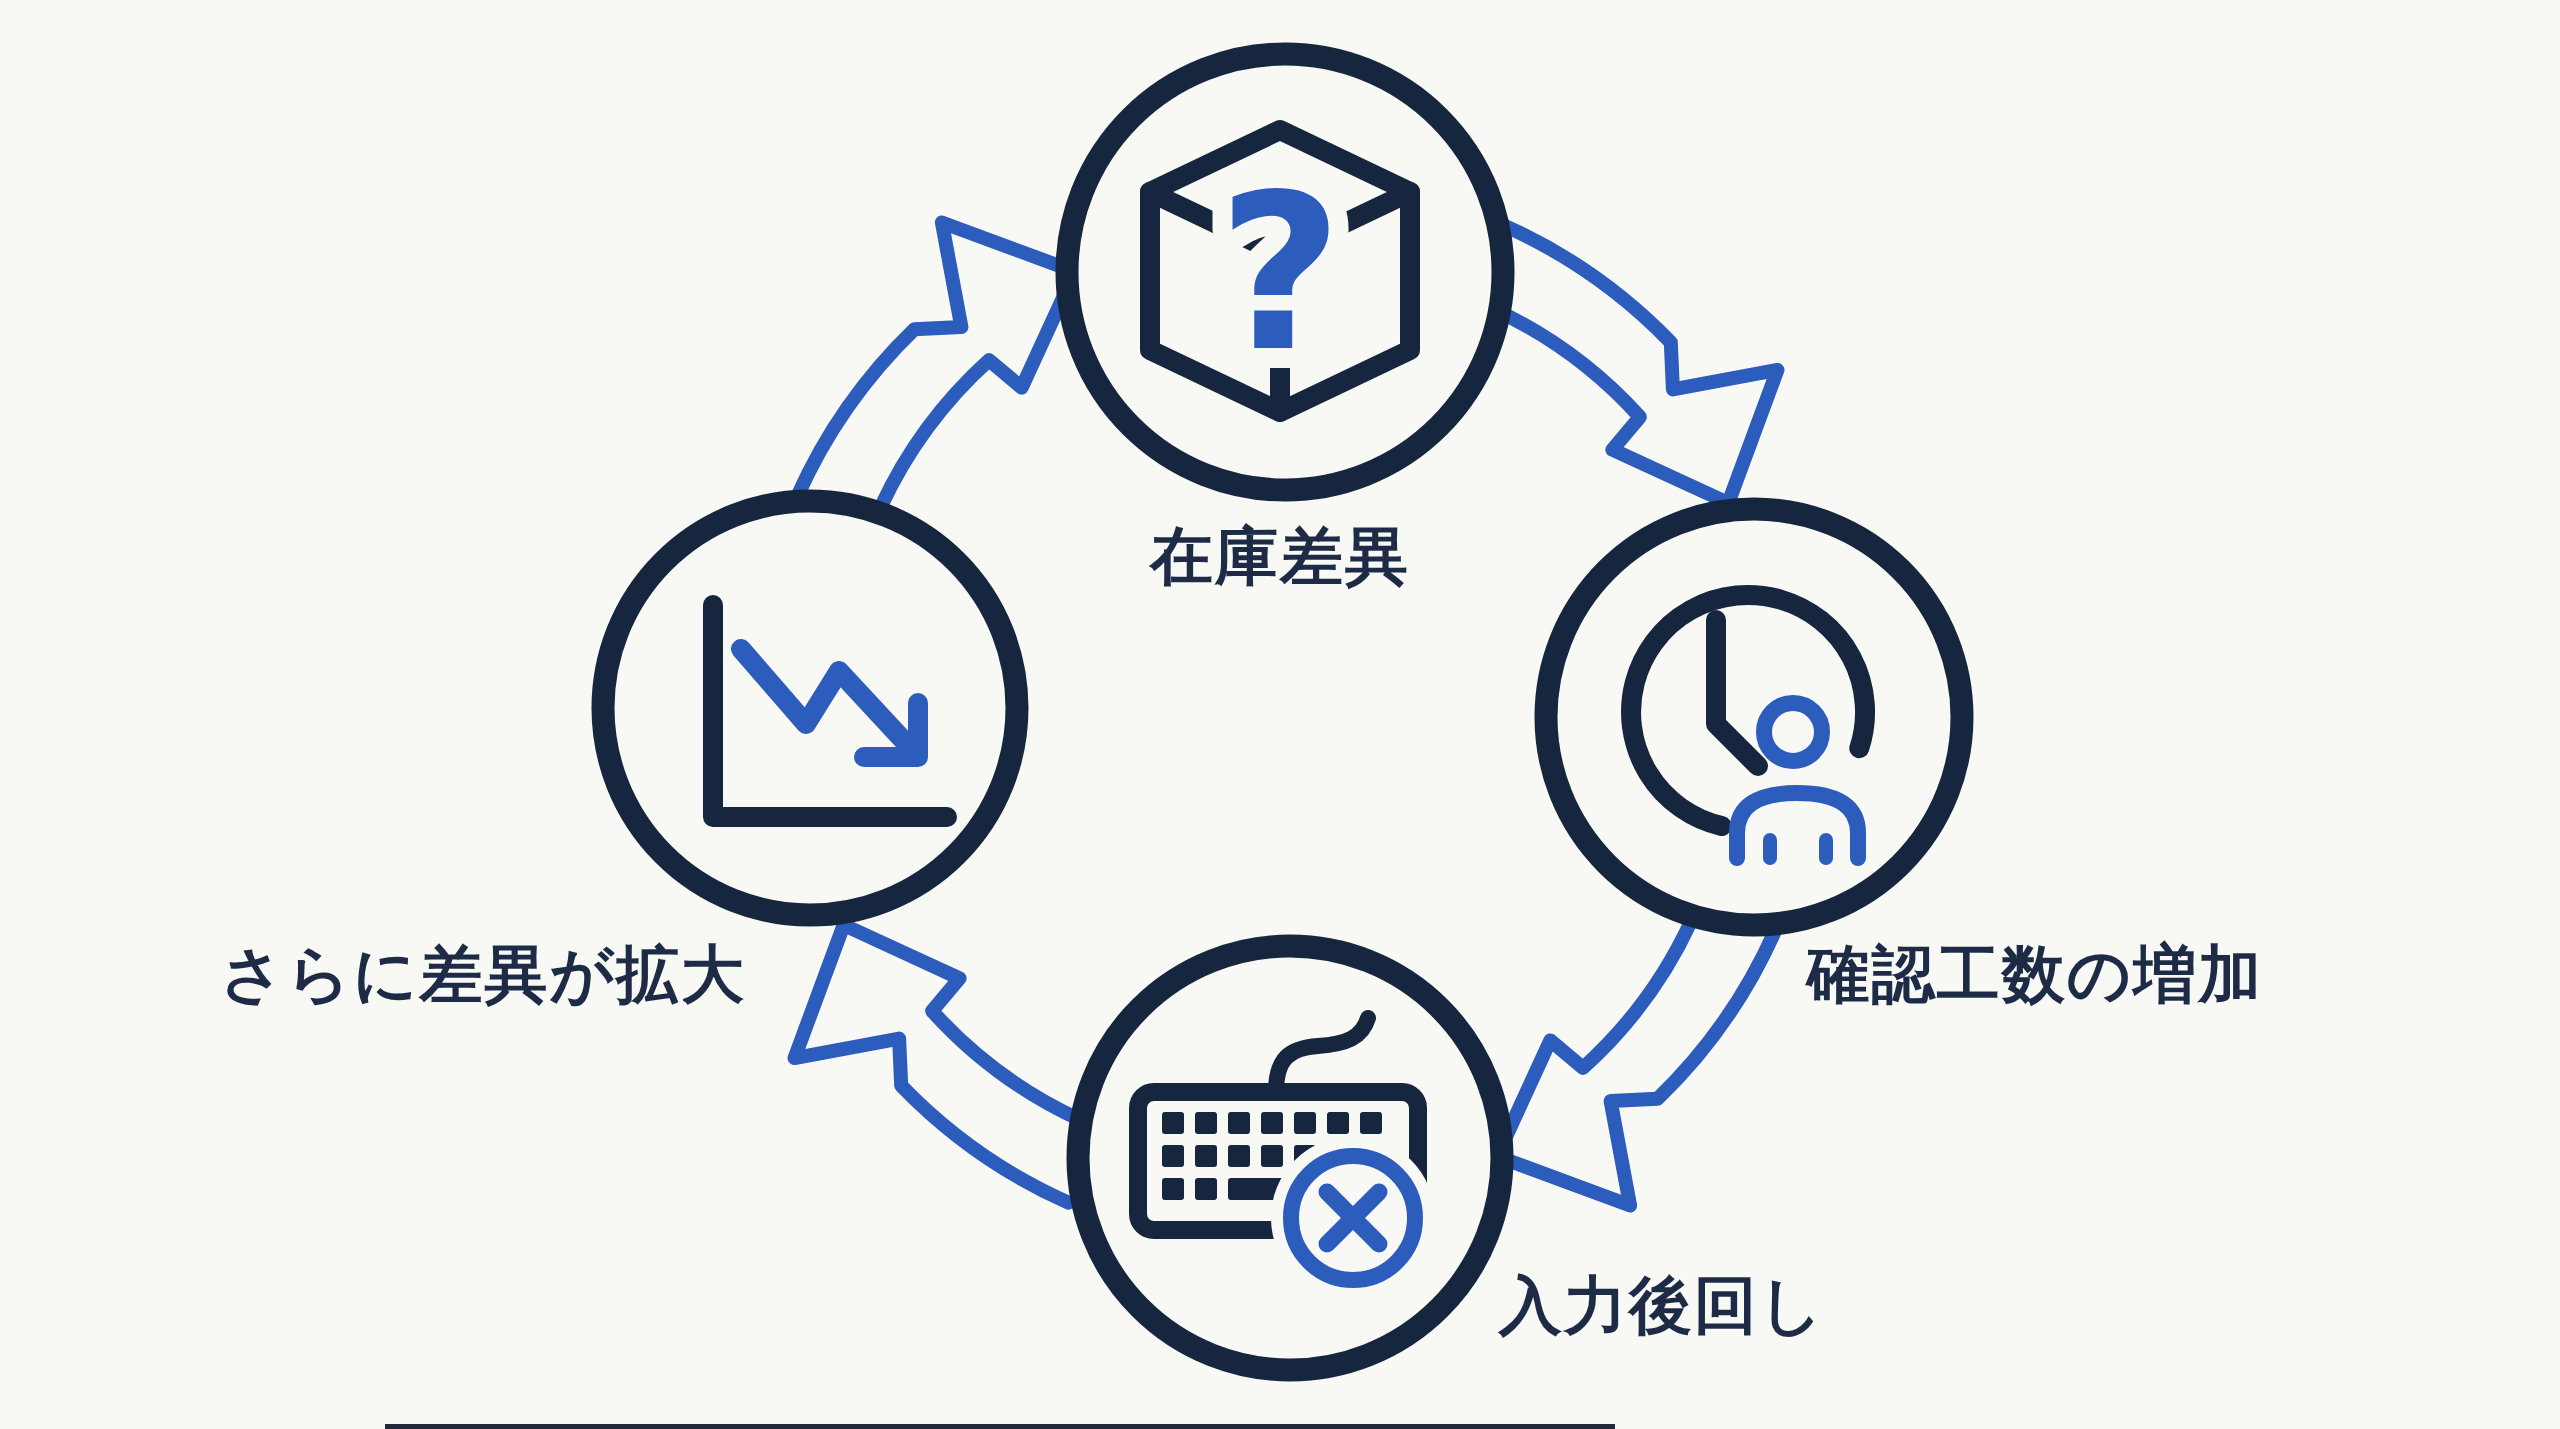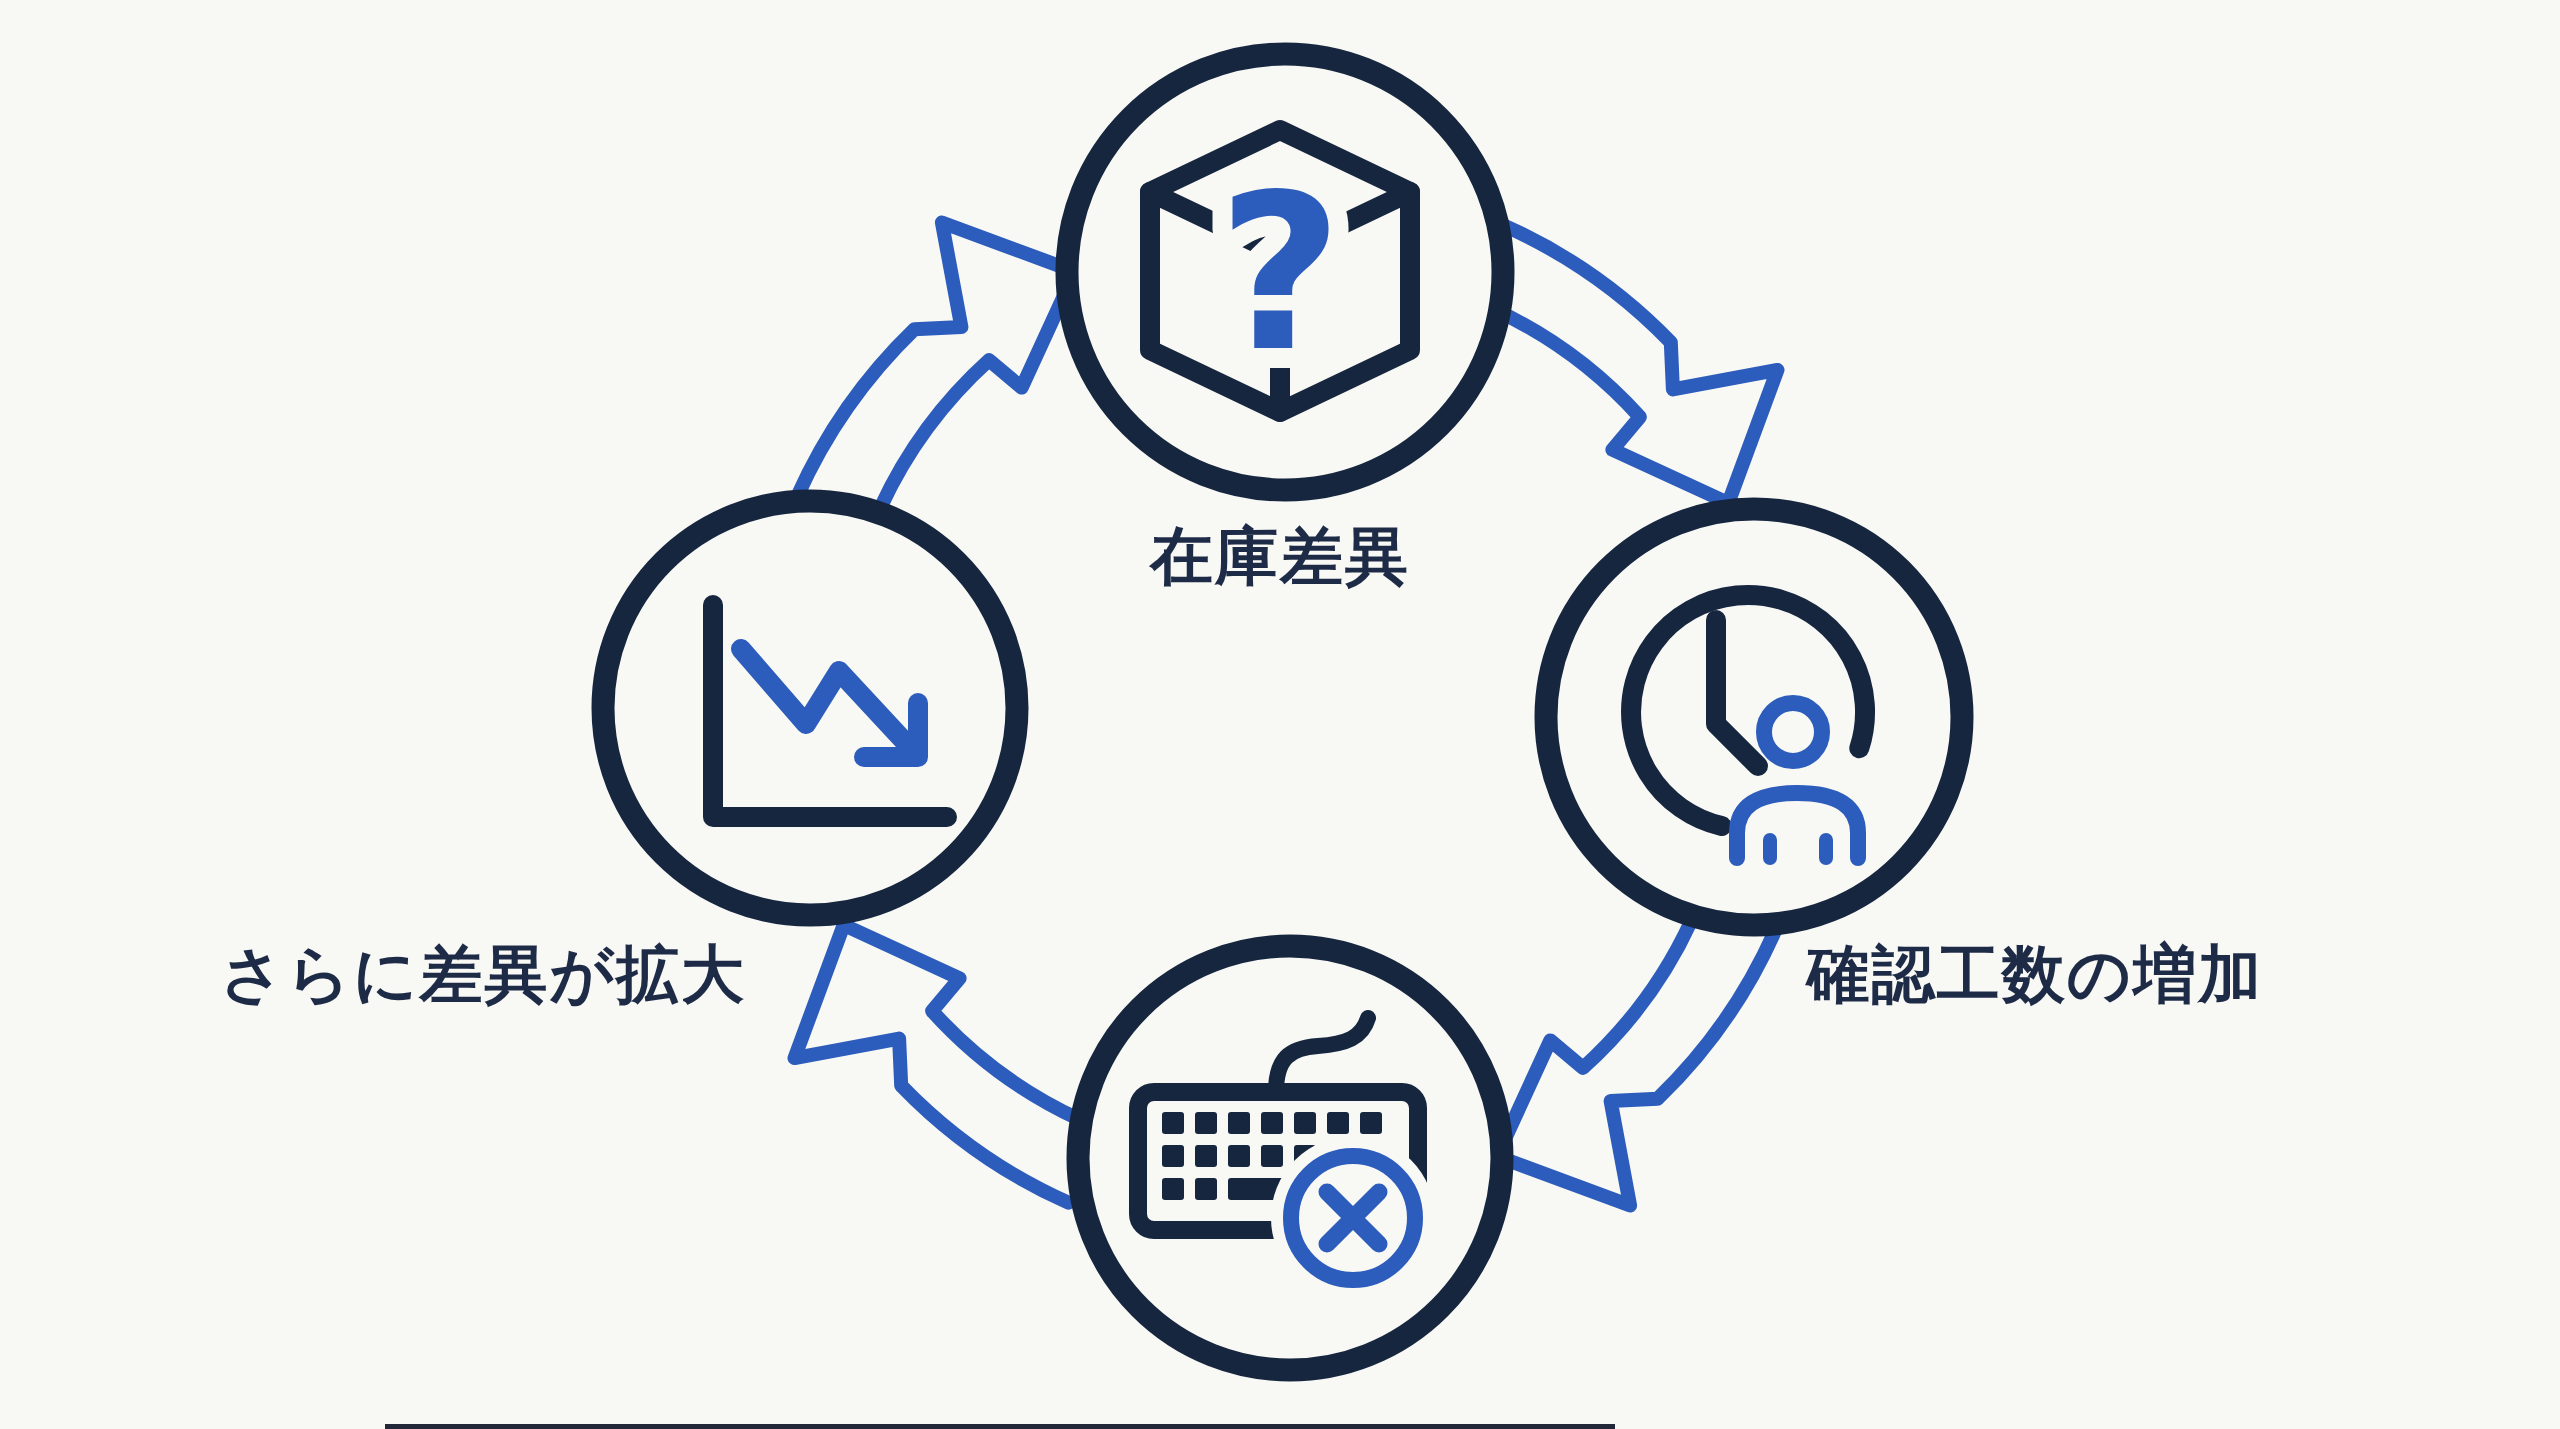--- a/index.html
+++ b/index.html
@@ -108,15 +108,16 @@
       </g>
     </g>
 
     <rect x="385" y="1424" width="1230" height="5" fill="#232838"></rect>
   </svg>
 
   <div class="cycle-label label-top">在庫差異</div>
 
   <div class="cycle-label label-right">確認工数の増加</div>
 
+  <div class="cycle-label label-bottom">入力後回し</div>
 
   <div class="cycle-label label-left">さらに差異が拡大</div>
 </div>
 
 </body></html>

